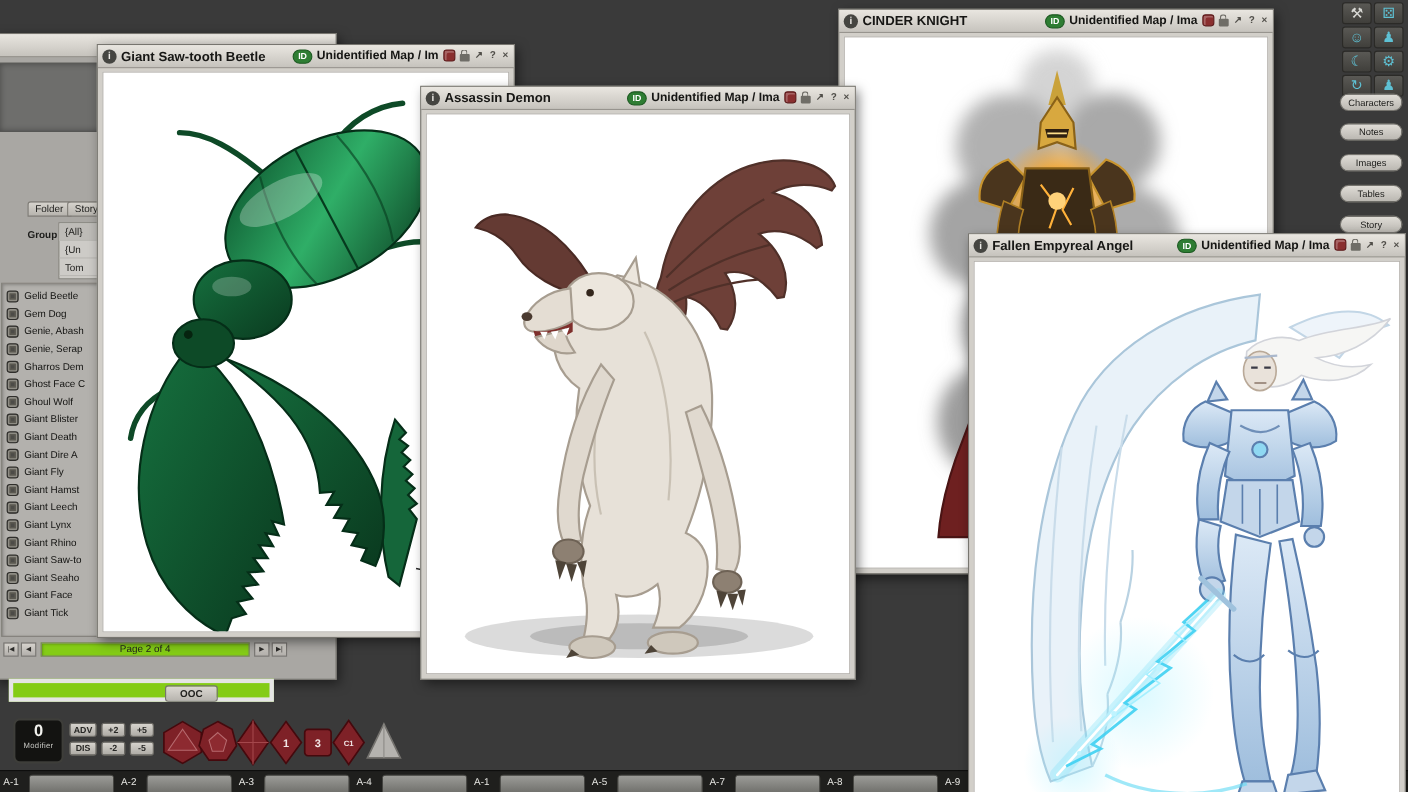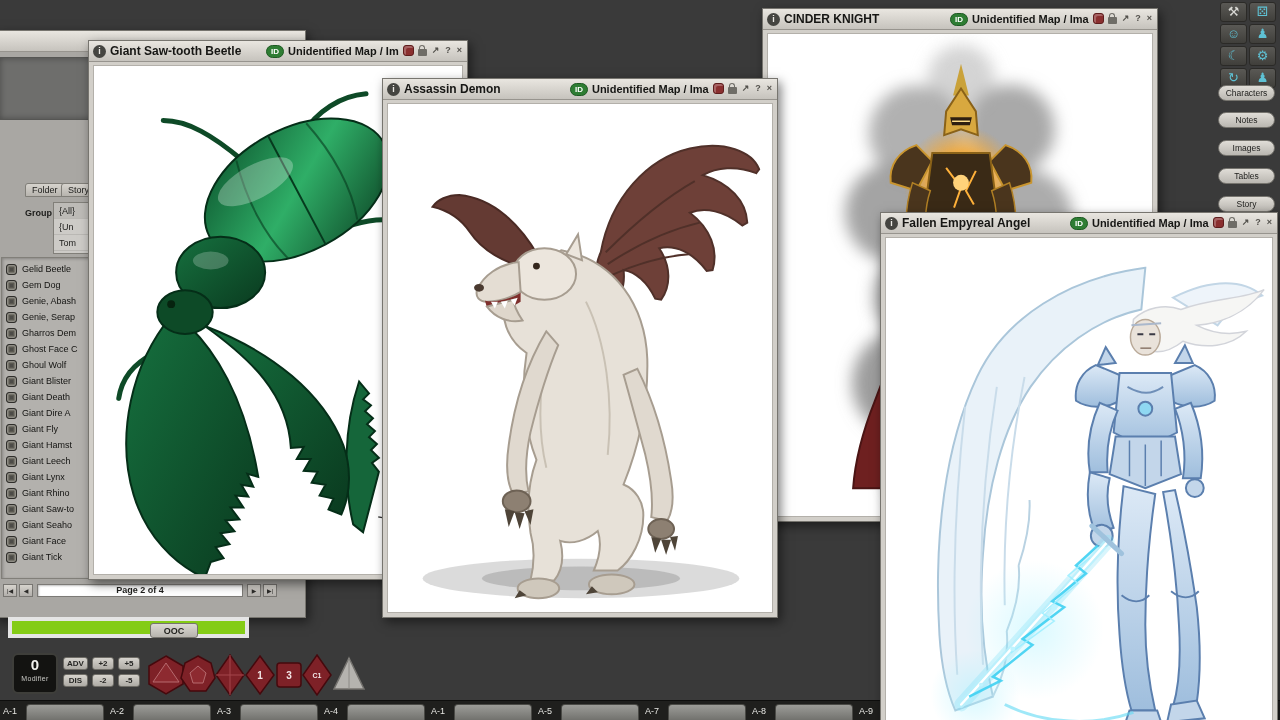--- a/index.html
+++ b/index.html
@@ -41,23 +41,23 @@
   .grp-row{height:16px;line-height:16px;padding:0 5px;border-bottom:1px solid #bab8b4;}
   .grp-row.sel{background:#bdbbb7;}
   .list-box{position:absolute;left:6px;top:226px;width:298px;height:322px;background:#b3b1ad;
     border:1px solid #817f79;box-shadow:inset 1px 1px 3px rgba(0,0,0,.25);overflow:hidden;padding:3px 0 0 4px;}
   .list-item{height:16px;display:flex;align-items:center;gap:5px;font-size:9px;color:#131311;white-space:nowrap;}
   .badge{flex:0 0 auto;width:11px;height:11px;border-radius:3px;background:#4c4b47;
     border:1px solid #2f2e2b;box-shadow:inset 0 0 0 1.5px #8e8c84, inset 0 0 0 3px #5a5850;}
   .pag-row{position:absolute;left:8px;top:552px;height:14px;display:flex;align-items:center;gap:2px;}
   .pag-btn{width:14px;height:13px;background:linear-gradient(#d6d3cd,#b2afab);border:1px solid #787672;
     font-size:6px;display:flex;align-items:center;justify-content:center;color:#2c2b29;}
-  .pag-bar{width:206px;height:13px;background:#ffffff;border:1px solid #7c7a76;
+  .pag-bar{width:190px;height:13px;background:#84cc16;border:1px solid #7c7a76;
     box-shadow:inset 1px 1px 2px rgba(0,0,0,.25);font-size:9px;color:#1e1e1c;
-    display:flex;align-items:center;justify-content:center;margin:0 2px;font-weight:bold;}
+    display:flex;align-items:center;justify-content:center;margin:0 2px;}
   .search-row{position:absolute;left:8px;top:570px;height:14px;display:flex;align-items:center;gap:4px;}
   .search-ic{position:relative;width:8px;height:8px;border:2px solid #4a4a46;border-radius:50%;}
   .search-ic::after{content:"";position:absolute;left:6px;top:7px;width:6px;height:2px;
     background:#4a4a46;transform:rotate(45deg);}
   .search-input{width:198px;height:13px;background:#dddbd7;border:1px solid #7c7a76;
     font-size:9px;padding:0 3px;font-family:"Liberation Sans",sans-serif;}
   .all-btn{width:34px;height:13px;background:linear-gradient(#d6d3cd,#b2afab);border:1px solid #787672;
     font-size:9px;display:flex;align-items:center;justify-content:center;color:#1e1e1c;}
   .plus-btn{width:14px;height:14px;border-radius:50%;background:radial-gradient(circle at 35% 30%,#4fba4f,#1d7a1d);
     border:1px solid #135713;color:#fff;font-size:11px;font-weight:bold;line-height:12px;text-align:center;}

